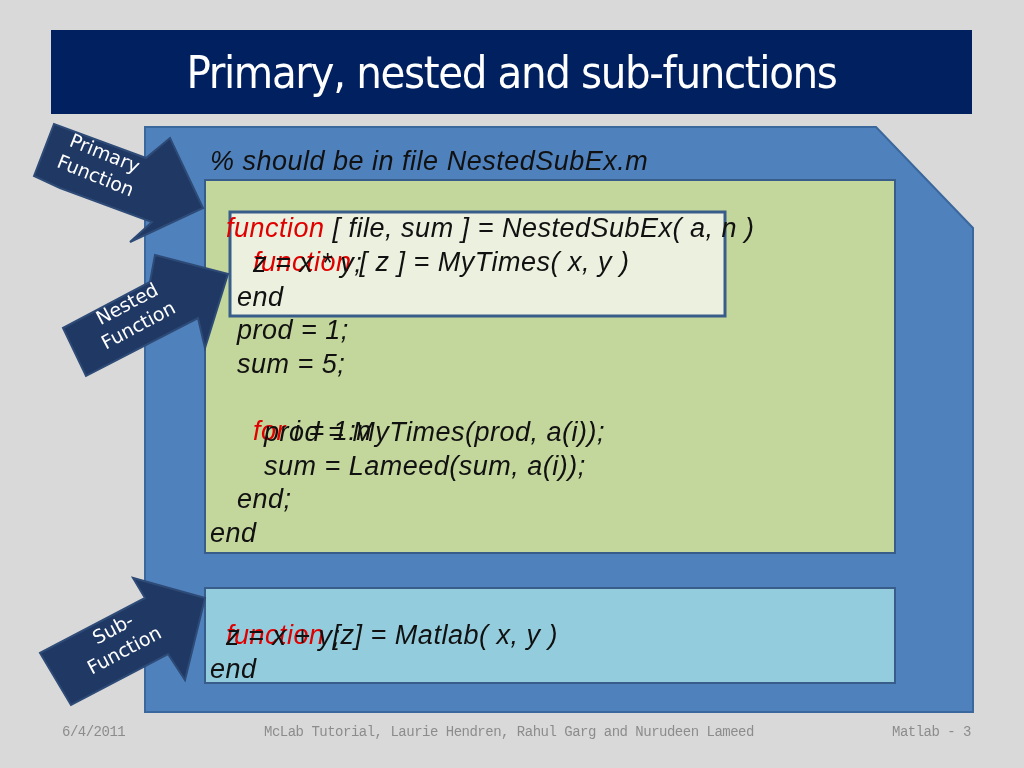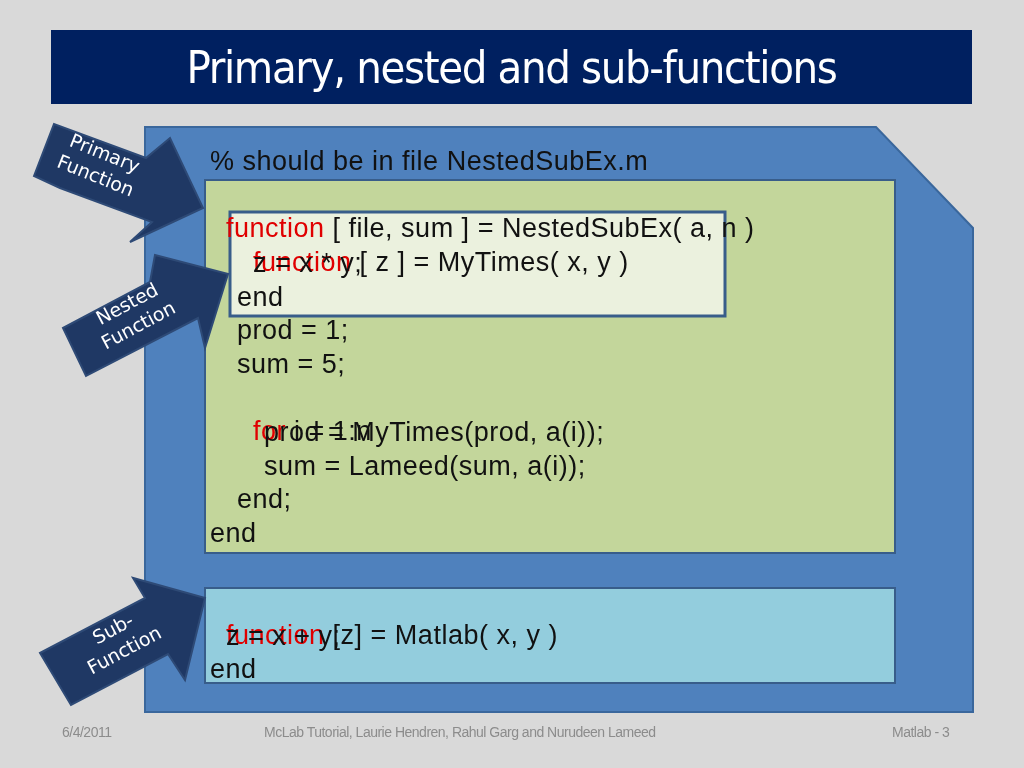--- a/index.html
+++ b/index.html
@@ -1,25 +1,25 @@
 <!DOCTYPE html>
 <html><head>
 <meta charset="utf-8">
 <style>
   html, body { margin:0; padding:0; }
   body { width:1024px; height:768px; background:#d9d9d9; position:relative; overflow:hidden;
          font-family:"Liberation Sans", sans-serif; }
-  .title-bar { position:absolute; left:51px; top:30px; width:921px; height:74px; background:#002060; }
+  .title-bar { position:absolute; left:51px; top:30px; width:921px; height:84px; background:#002060; }
   .title-text { position:absolute; left:0; right:0; top:0; bottom:0; display:flex; align-items:center; justify-content:center;
                 color:#fff; font-size:44px; font-family:"DejaVu Sans", sans-serif; letter-spacing:-1.5px; transform:scaleX(0.92); }
   svg.stage { position:absolute; left:0; top:0; }
-  .code-line { position:absolute; font-family:"Liberation Sans", sans-serif; font-size:27px; color:#111; white-space:pre; letter-spacing:0.5px; line-height:33px; transform-origin:left top; }
+  .code-line { position:absolute; font-family:"Liberation Sans", sans-serif; font-size:27px; color:#111; white-space:pre; letter-spacing:0.5px; line-height:33px; transform-origin:left top;font-style:italic; }
   .kw { color:#e00000; }
   .arrow-label { position:absolute; color:#fff; font-family:"DejaVu Sans", sans-serif; font-size:19px; text-align:center; line-height:24px; white-space:pre; }
-  .footer { position:absolute; top:724px; color:#8c8c8c; font-size:14px; font-family:Liberation Sans, sans-serif; letter-spacing:-0.5px; }
+  .footer { position:absolute; top:724px; color:#8c8c8c; font-size:14px; font-family:Liberation Mono, monospace; letter-spacing:-0.5px; }
 </style>
 </head>
 <body>
 
 <div class="title-bar">
   <div class="title-text">Primary,  nested and sub-functions</div>
 </div>
 
 <svg class="stage" width="1024" height="768">
 

